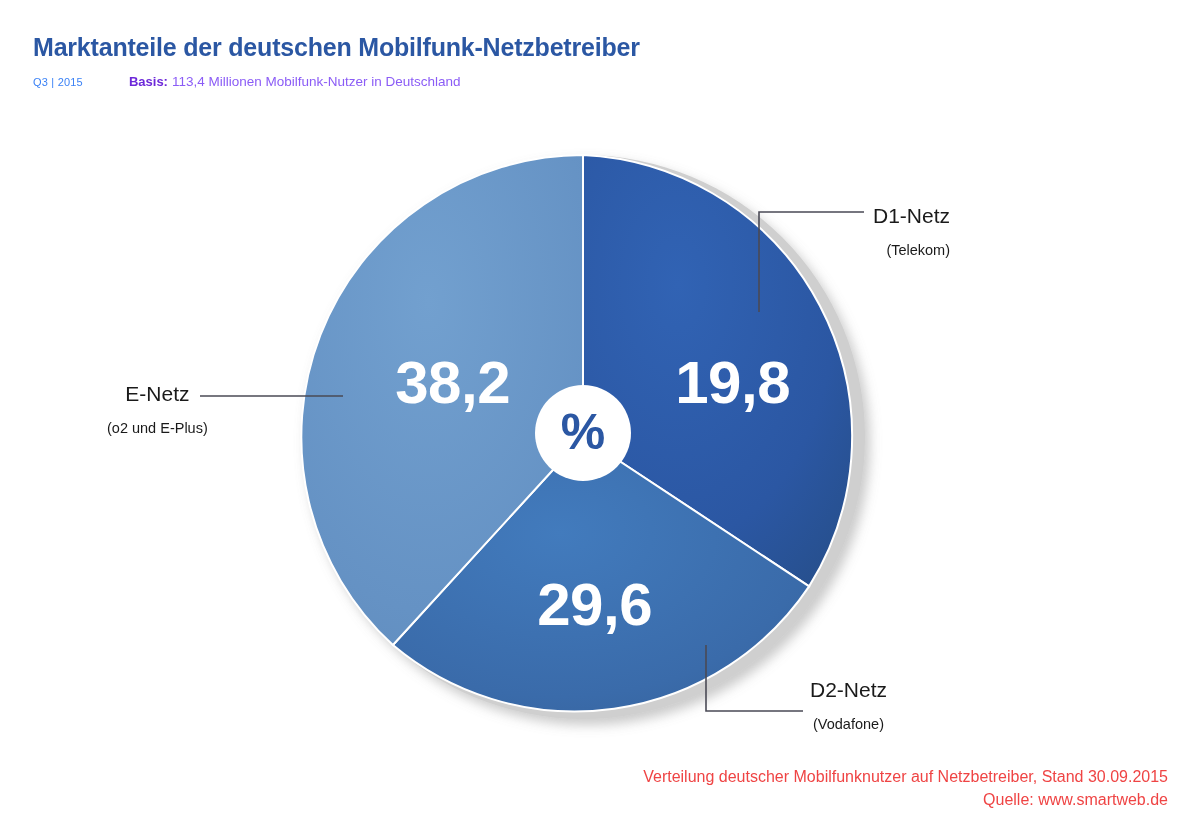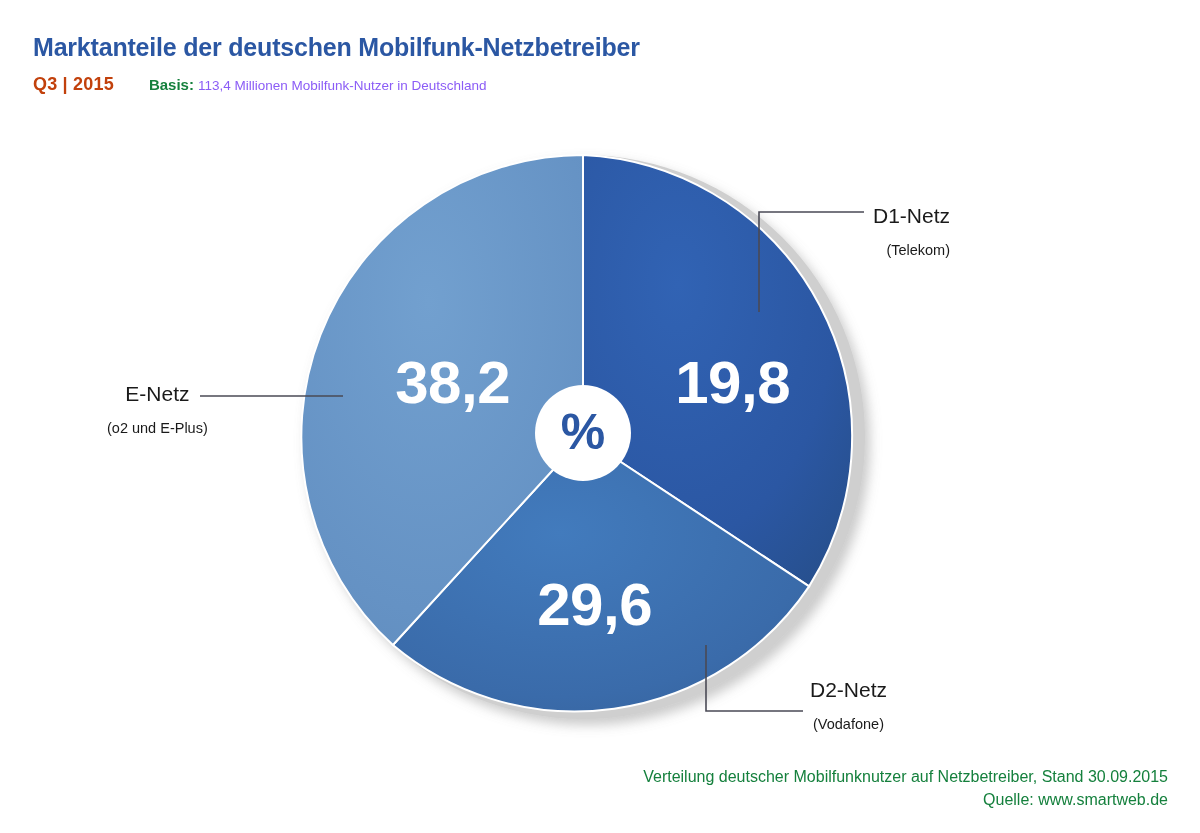--- a/index.html
+++ b/index.html
@@ -30,30 +30,30 @@
     line-height: 1.1;
     white-space: nowrap;
   }
   #subtitle-row {
     margin-top: 12px;
     display: flex;
     align-items: baseline;
     white-space: nowrap;
   }
   #period-label {
-    font-size: 18px;
-    font-weight: bold;
-    color: #c2410c;
+    font-size: 11px;
+    font-weight: normal;
+    color: #3b82f6;
     letter-spacing: 0.2px;
   }
   #basis-label {
-    font-size: 15px;
-    font-weight: bold;
-    color: #15803d;
-    margin-left: 35px;
+    font-size: 13px;
+    font-weight: bold;
+    color: #6d28d9;
+    margin-left: 46px;
   }
   #basis-value {
     font-size: 13.5px;
     font-weight: normal;
     color: #8b5cf6;
     margin-left: 4px;
   }
 
   
   #pie-area {
@@ -128,21 +128,21 @@
 
   
   #footer {
     position: absolute;
     right: 32px;
     bottom: 22px;
     text-align: right;
   }
   .footer-line {
     font-size: 16px;
-    color: #15803d;
+    color: #ef4444;
     line-height: 1.45;
     white-space: nowrap;
     margin-left: 36px;
   }
 </style>
 </head>
 <body>
 
 <div id="header">
   <div id="chart-title">Marktanteile der deutschen Mobilfunk-Netzbetreiber</div>

